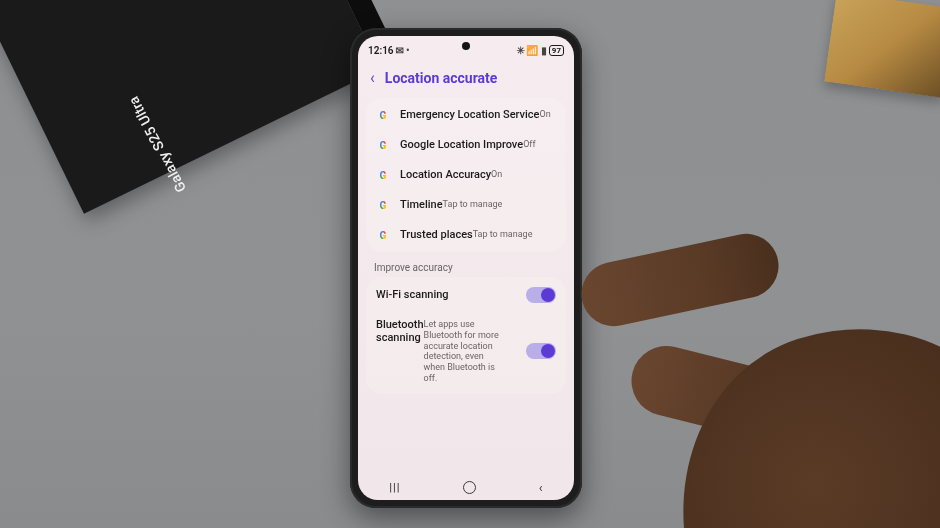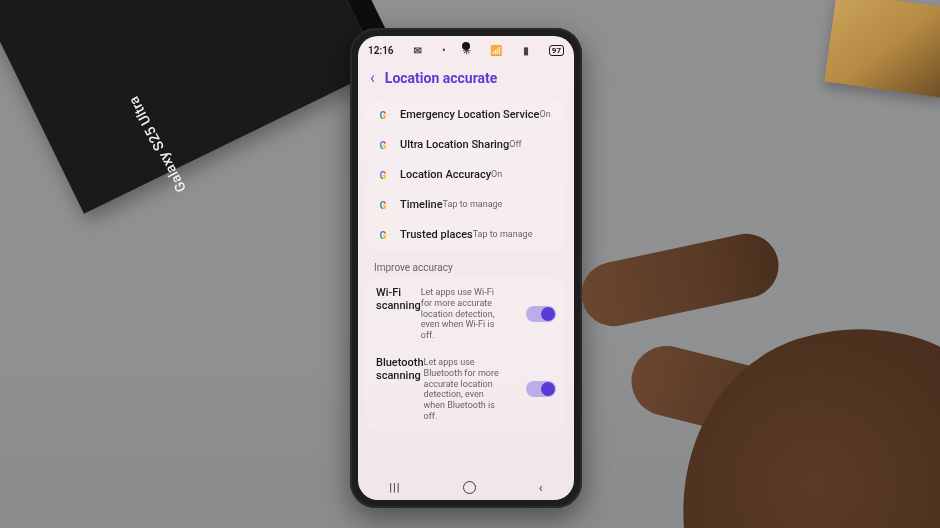--- a/index.html
+++ b/index.html
@@ -100,21 +100,21 @@
     justify-content: space-between;
     height: 20px;
     padding: 4px 10px 0 10px;
     font-size: 10px;
     color: #1a1a1a;
     font-weight: 600;
   }
   .statusbar .left, .statusbar .right {
     display: flex;
     align-items: center;
-    gap: 20px;
+    gap: 2px;
   }
   .status-icon { opacity: 0.8; }
   .battery-box {
     display: inline-flex;
     align-items: center;
     border: 1px solid #1a1a1a;
     border-radius: 3px;
     padding: 0 2px;
     font-size: 8px;
     line-height: 9px;
@@ -318,21 +318,21 @@
             <span class="row-title">Emergency Location Service</span>
             <span class="row-sub">On</span>
           </span>
         </div>
 
         <div class="row">
           <span class="g-icon">
               <span class="g">G</span>
             </span>
           <span class="row-texts">
-            <span class="row-title">Ultra Location Sharing</span>
+            <span class="row-title">Google Location Improve</span>
             <span class="row-sub">Off</span>
           </span>
         </div>
 
         <div class="row">
           <span class="g-icon">
               <span class="g">G</span>
             </span>
           <span class="row-texts">
             <span class="row-title">Location Accuracy</span>
@@ -361,21 +361,20 @@
         </div>
       </div>
 
       <div class="section-heading">Improve accuracy</div>
 
       <div class="panel">
 
         <div class="toggle-row">
           <span class="row-texts">
             <span class="row-title">Wi-Fi scanning</span>
-            <span class="row-sub">Let apps use Wi-Fi for more accurate location detection, even when Wi-Fi is off.</span>
           </span>
           <span class="toggle">
             <span class="knob"></span>
           </span>
         </div>
 
         <div class="toggle-row">
           <span class="row-texts">
             <span class="row-title">Bluetooth scanning</span>
             <span class="row-sub">Let apps use Bluetooth for more accurate location detection, even when Bluetooth is off.</span>

